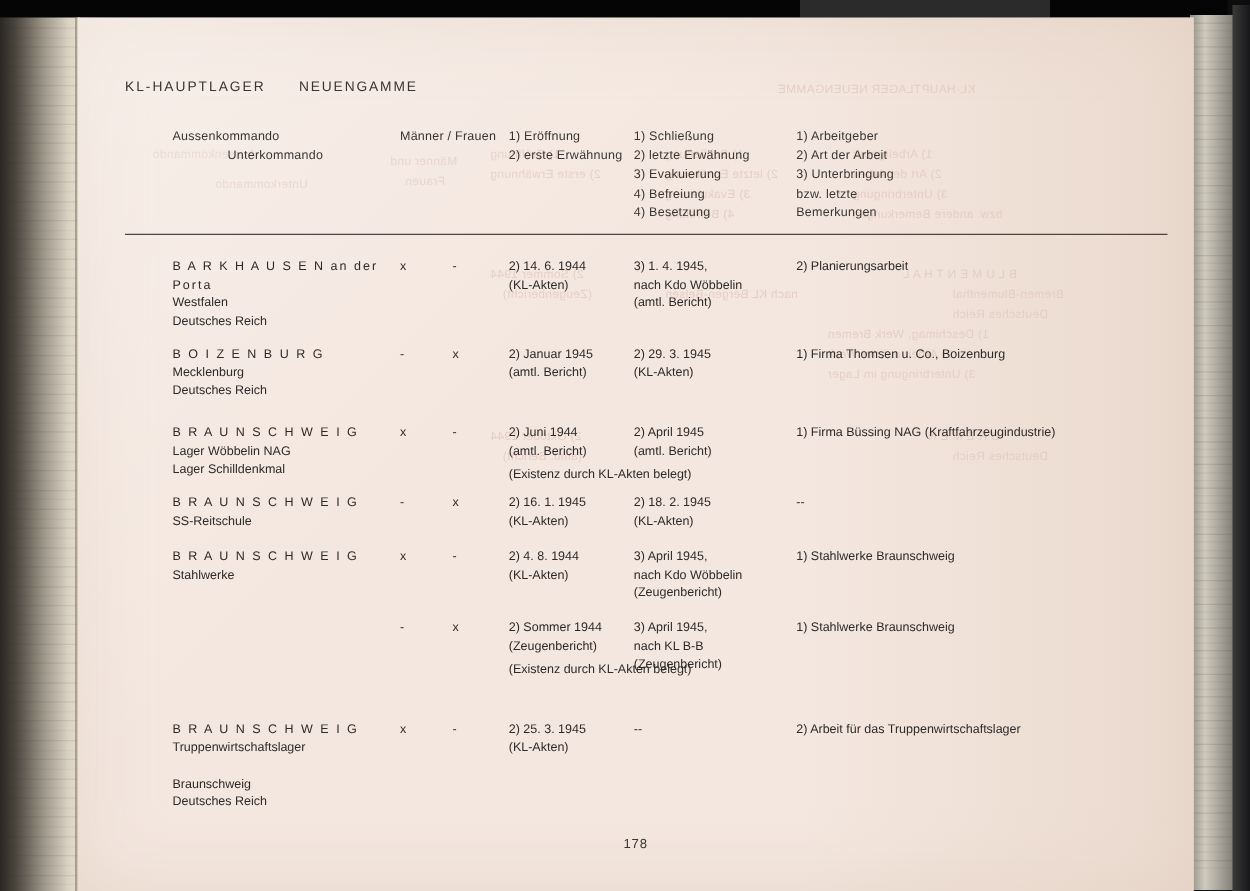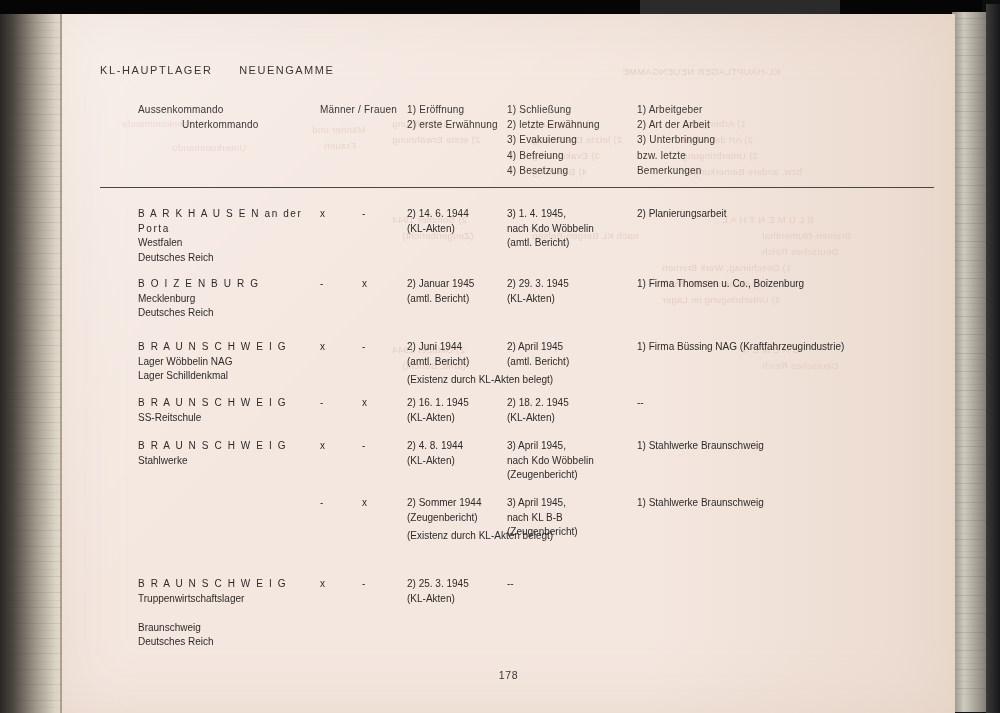--- a/index.html
+++ b/index.html
@@ -579,20 +579,21 @@
             <div class="c-m">x</div>
             <div class="c-f">-</div>
             <div class="c-open">
               <div class="nb">2) 25. 3. 1945</div>
               <div class="nb">(KL-Akten)</div>
             </div>
             <div class="c-close">
               <div class="nb">--</div>
             </div>
             <div class="c-rem">
+              <div class="nb">2) Arbeit für das Truppenwirtschaftslager</div>
             </div>
           </div>
         </div>
 
       <div class="folio">178</div>
     </div>
   </div>
 </div>
 
 </body></html>

